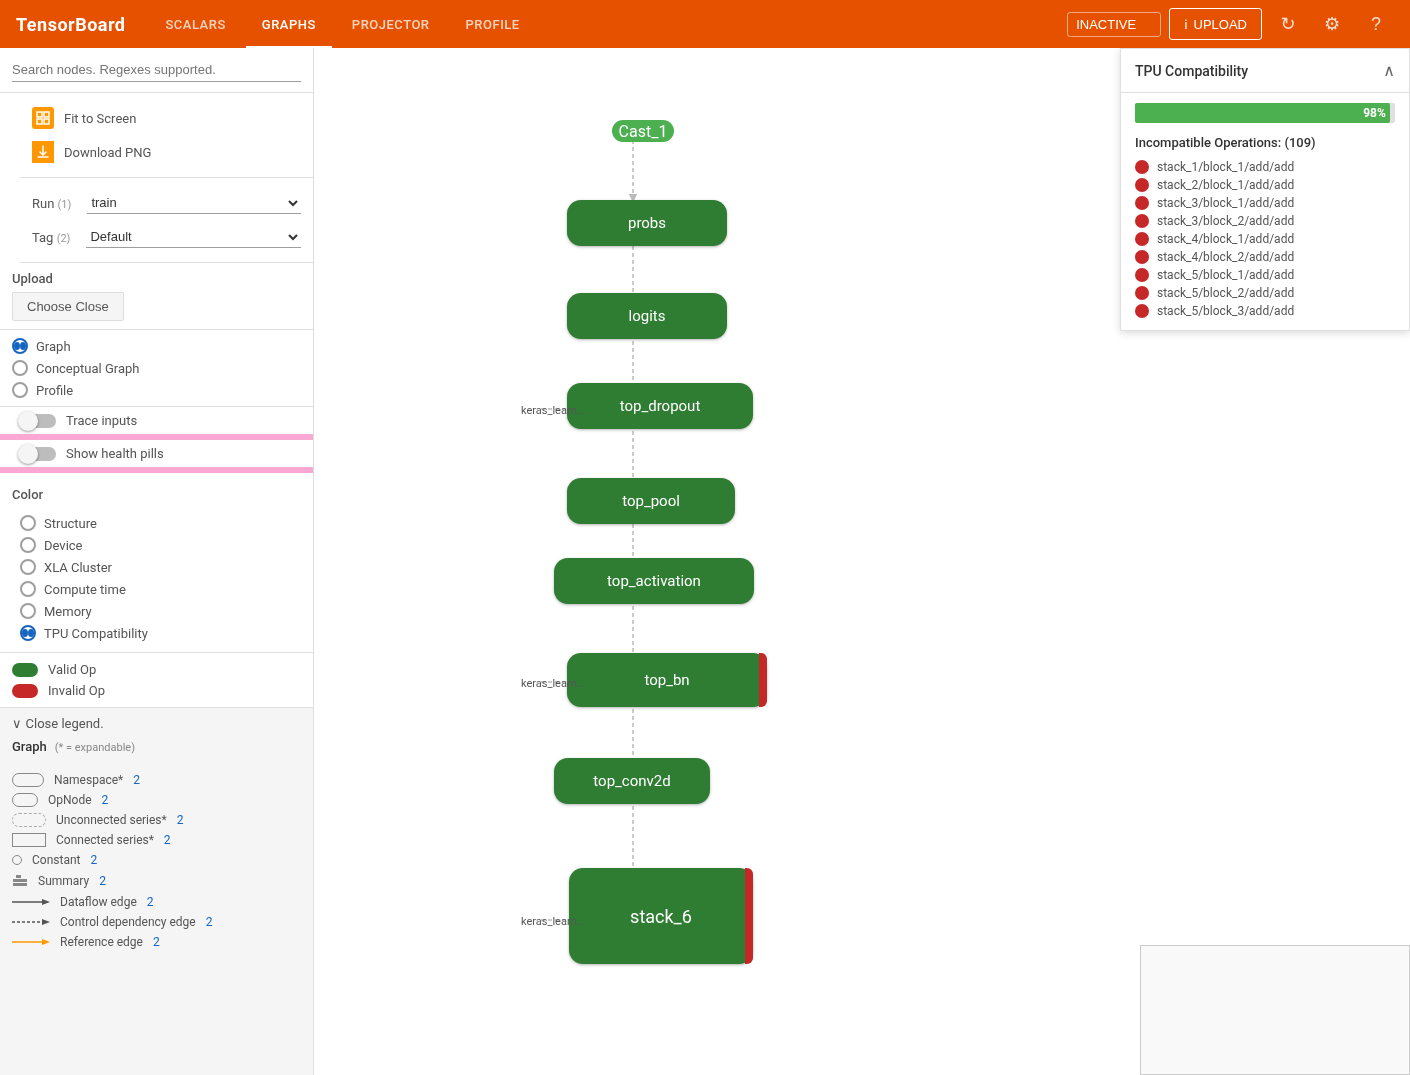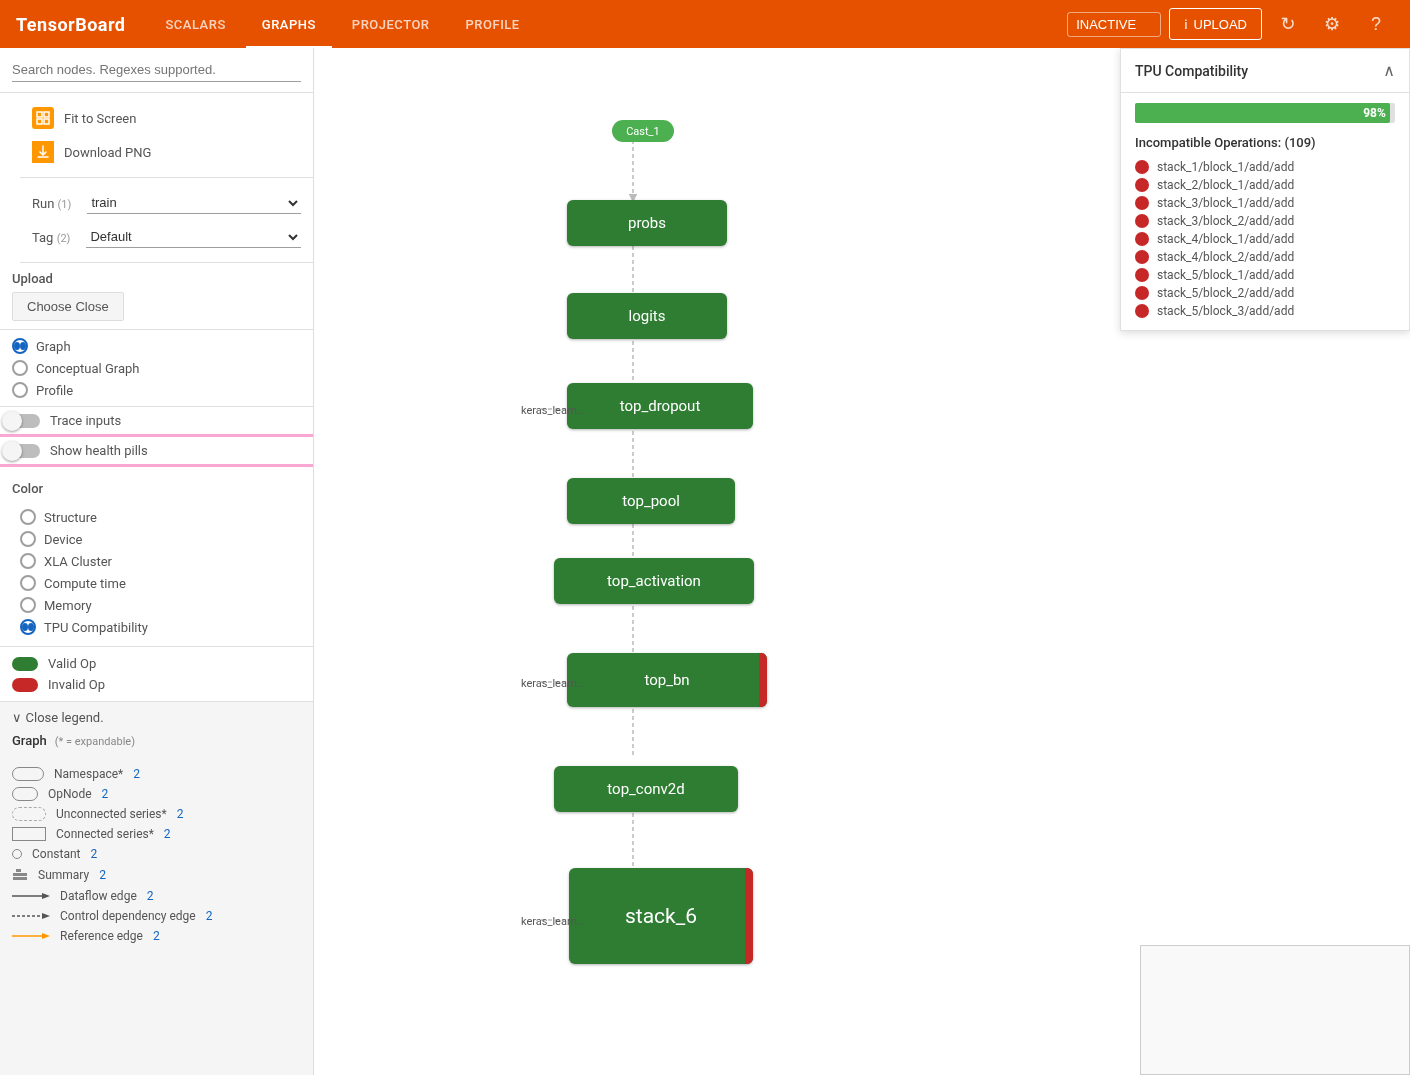--- a/index.html
+++ b/index.html
@@ -251,22 +251,22 @@
       width: 8px;
       height: 8px;
       border-radius: 50%;
       background: #1565c0;
     }
 
     .toggle-row {
       display: flex;
       align-items: center;
       gap: 10px;
-      padding: 6px 4px;
-      border-bottom: 3px solid #f9a8d4;
+      padding: 6px 20px;
+      border-bottom: 6px solid #f9a8d4;
     }
     .toggle {
       width: 36px;
       height: 14px;
       background: #bdbdbd;
       border-radius: 7px;
       position: relative;
       cursor: pointer;
       flex-shrink: 0;
     }
@@ -506,21 +506,21 @@
       height: 130px;
       border: 1px solid #ccc;
       background: #f9f9f9;
     }
 
     
     .graph-node {
       position: absolute;
       background: #2e7d32;
       color: #fff;
-      border-radius: 6px;
+      border-radius: 14px;
       display: flex;
       align-items: center;
       justify-content: center;
       font-size: 14px;
       font-weight: 400;
       cursor: pointer;
       box-shadow: 0 1px 3px rgba(0,0,0,0.3);
     }
     .graph-node.has-right-bar::after {
       content: '';
@@ -810,37 +810,37 @@
 
       <line x1="227" y1="872" x2="255" y2="872" stroke="#bbb" stroke-width="1.5" stroke-dasharray="4,3"></line>
 
       <defs>
         <marker id="arrowGray" markerWidth="6" markerHeight="6" refX="3" refY="3" orient="auto">
           <path d="M0,0 L0,6 L6,3 z" fill="#bbb"></path>
         </marker>
       </defs>
     </svg>
 
-    <div style="position:absolute;left:298px;top:72px;width:62px;height:22px;background:#4caf50;border-radius:11px;display:flex;align-items:center;justify-content:center;color:#fff;font-size:11px;">Cast_1</div>
+    <div style="position:absolute;left:298px;top:72px;width:62px;height:22px;background:#4caf50;border-radius:11px;display:flex;align-items:center;justify-content:center;color:#fff;font-size:16px;">Cast_1</div>
 
     <div class="graph-node" style="left:253px;top:152px;width:160px;height:46px;font-size:15px;">probs</div>
 
     <div class="graph-node" style="left:253px;top:245px;width:160px;height:46px;font-size:15px;">logits</div>
 
     <div class="graph-node" style="left:253px;top:335px;width:186px;height:46px;font-size:15px;">top_dropout</div>
 
     <div class="graph-node" style="left:253px;top:430px;width:168px;height:46px;font-size:15px;">top_pool</div>
 
     <div class="graph-node" style="left:240px;top:510px;width:200px;height:46px;font-size:15px;">top_activation</div>
 
     <div class="graph-node has-right-bar" style="left:253px;top:605px;width:200px;height:54px;font-size:15px;">top_bn</div>
 
-    <div class="graph-node" style="left:240px;top:710px;width:184px;height:46px;font-size:15px;margin-top:8px;">top_conv2d</div>
-
-    <div class="graph-node has-right-bar" style="left:255px;top:820px;width:184px;height:96px;font-size:21px;">stack_6</div>
+    <div class="graph-node" style="left:240px;top:710px;width:156px;height:46px;font-size:15px;">top_conv2d</div>
+
+    <div class="graph-node has-right-bar" style="left:255px;top:820px;width:184px;height:96px;font-size:18px;">stack_6</div>
 
     <div style="position:absolute;left:207px;top:356px;display:flex;align-items:center;gap:3px;">
       <span style="font-size:11px;color:#555;">keras_learn...</span>
       <div style="width:14px;height:10px;background:#2e7d32;border-radius:5px;"></div>
     </div>
 
     <div style="position:absolute;left:207px;top:629px;display:flex;align-items:center;gap:3px;">
       <span style="font-size:11px;color:#555;">keras_learn...</span>
       <div style="width:14px;height:10px;background:#2e7d32;border-radius:5px;"></div>
     </div>

